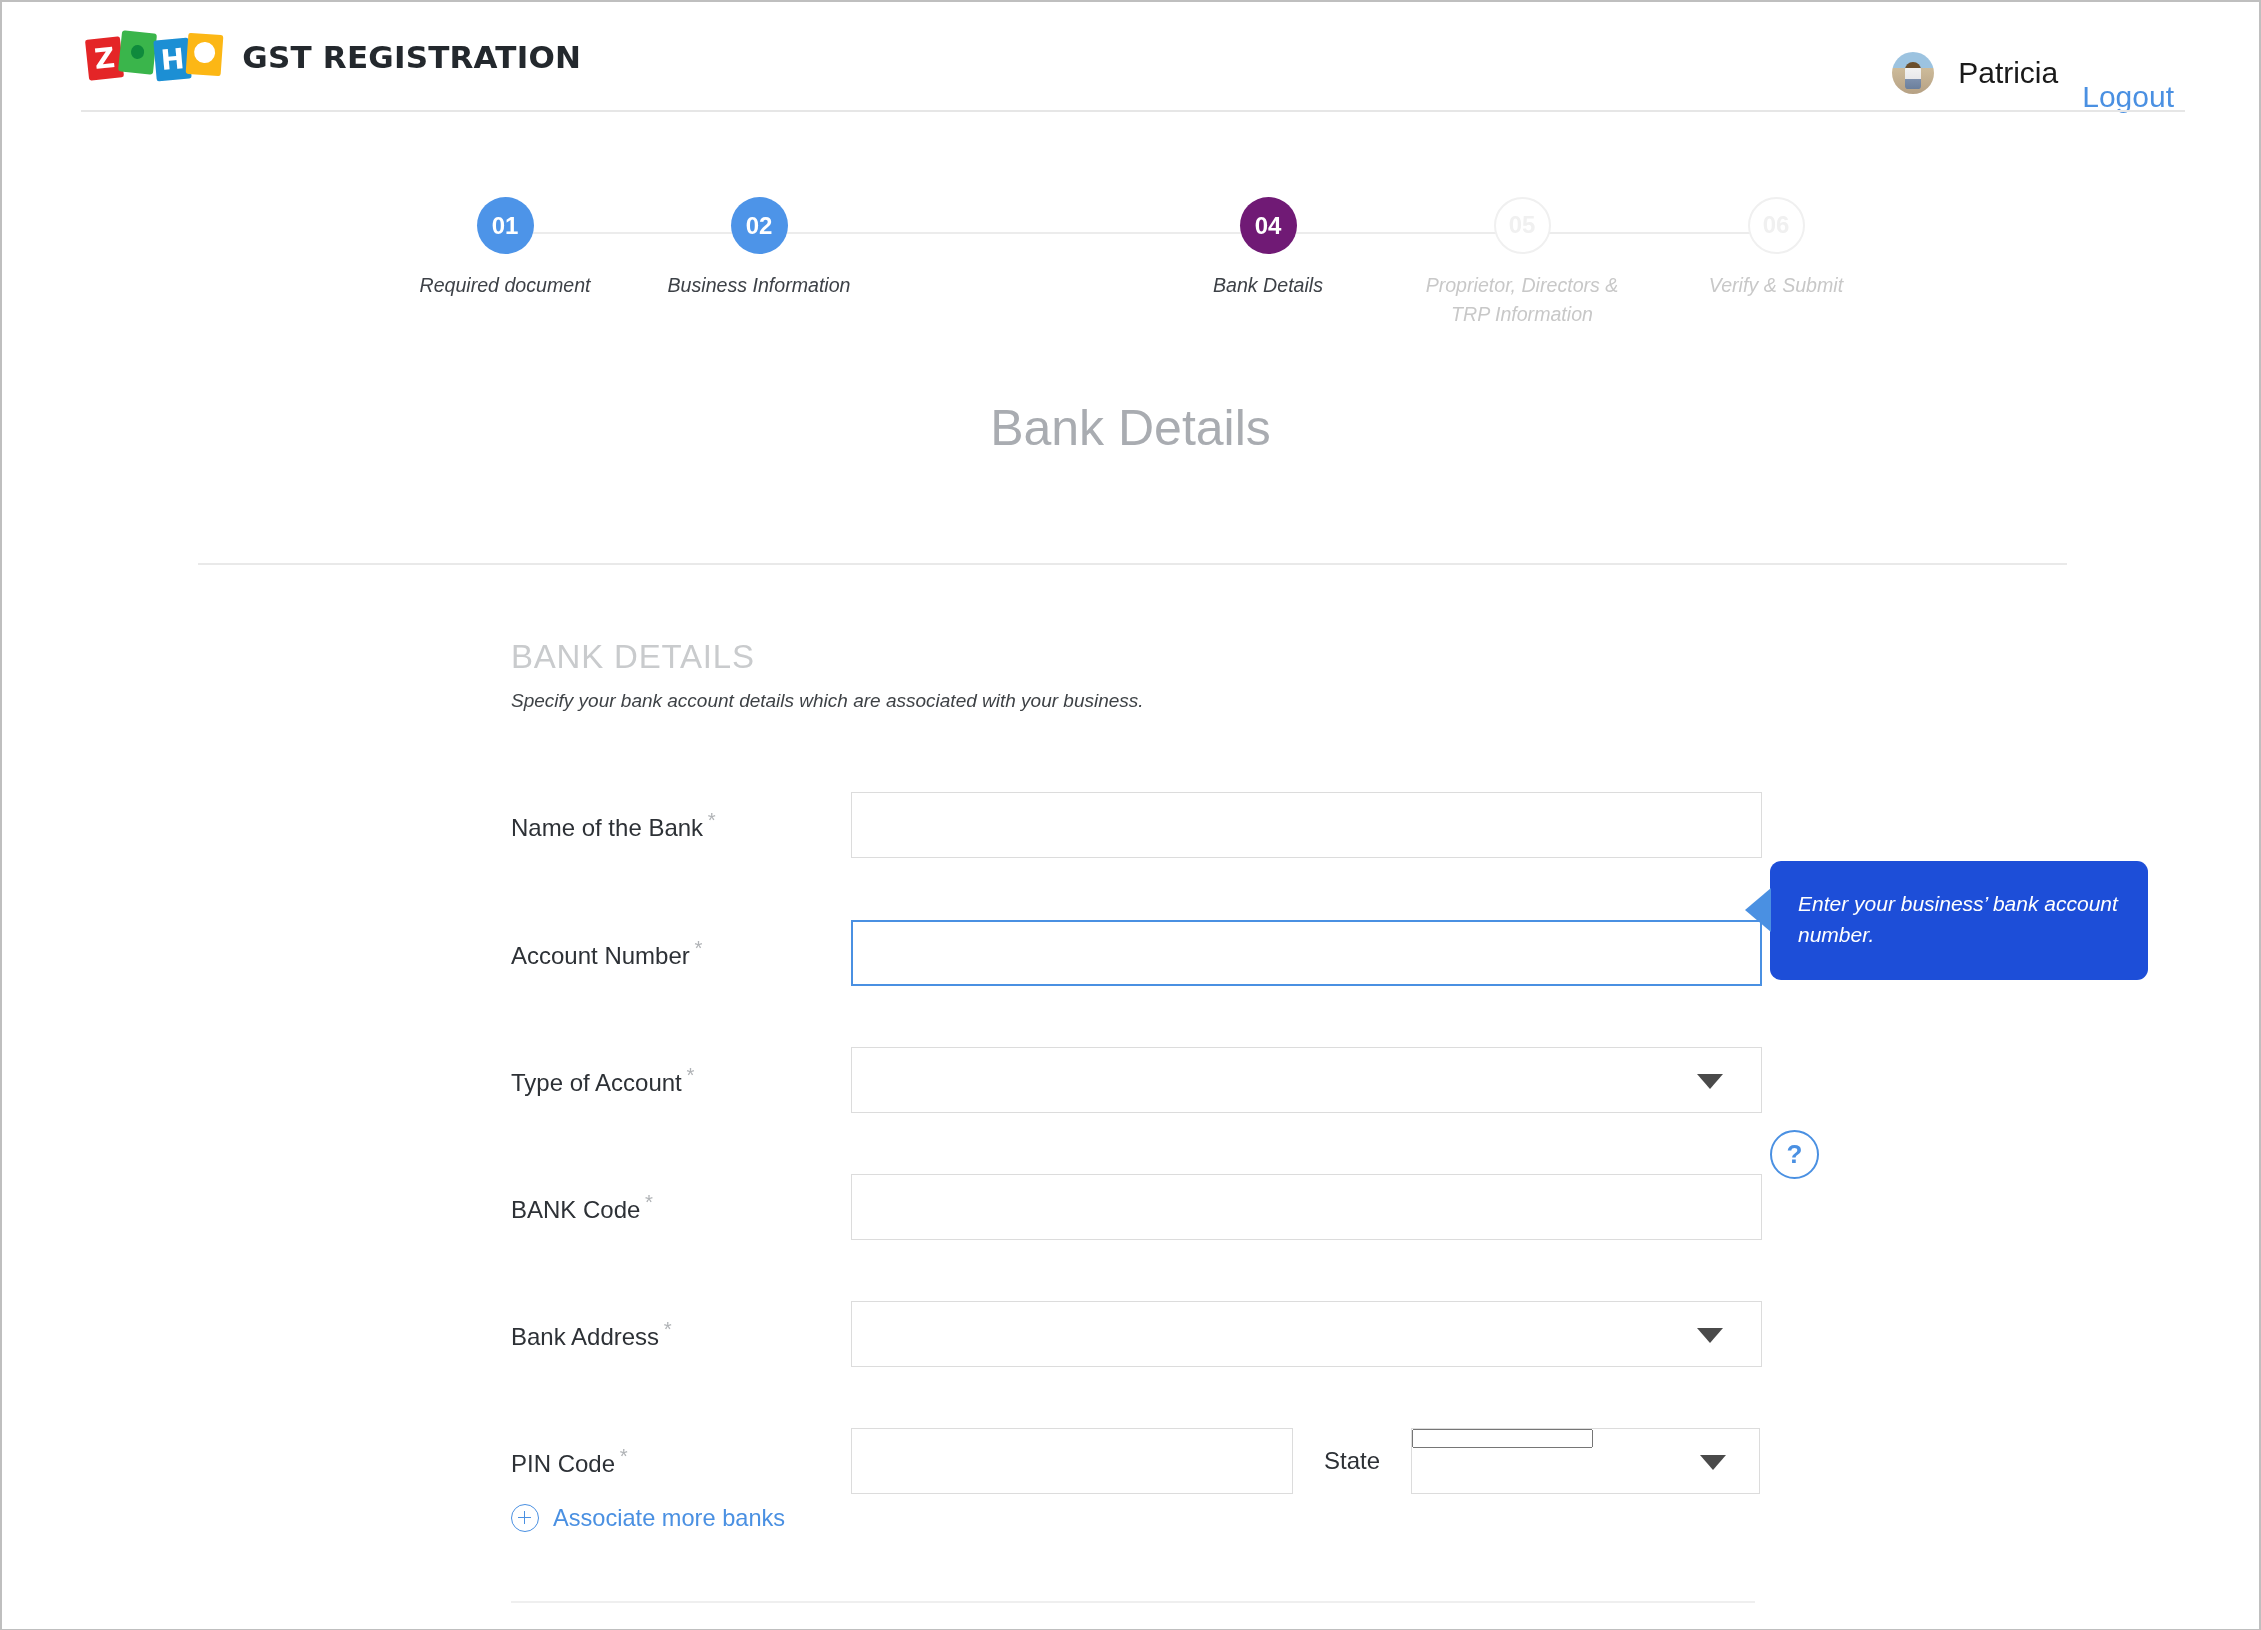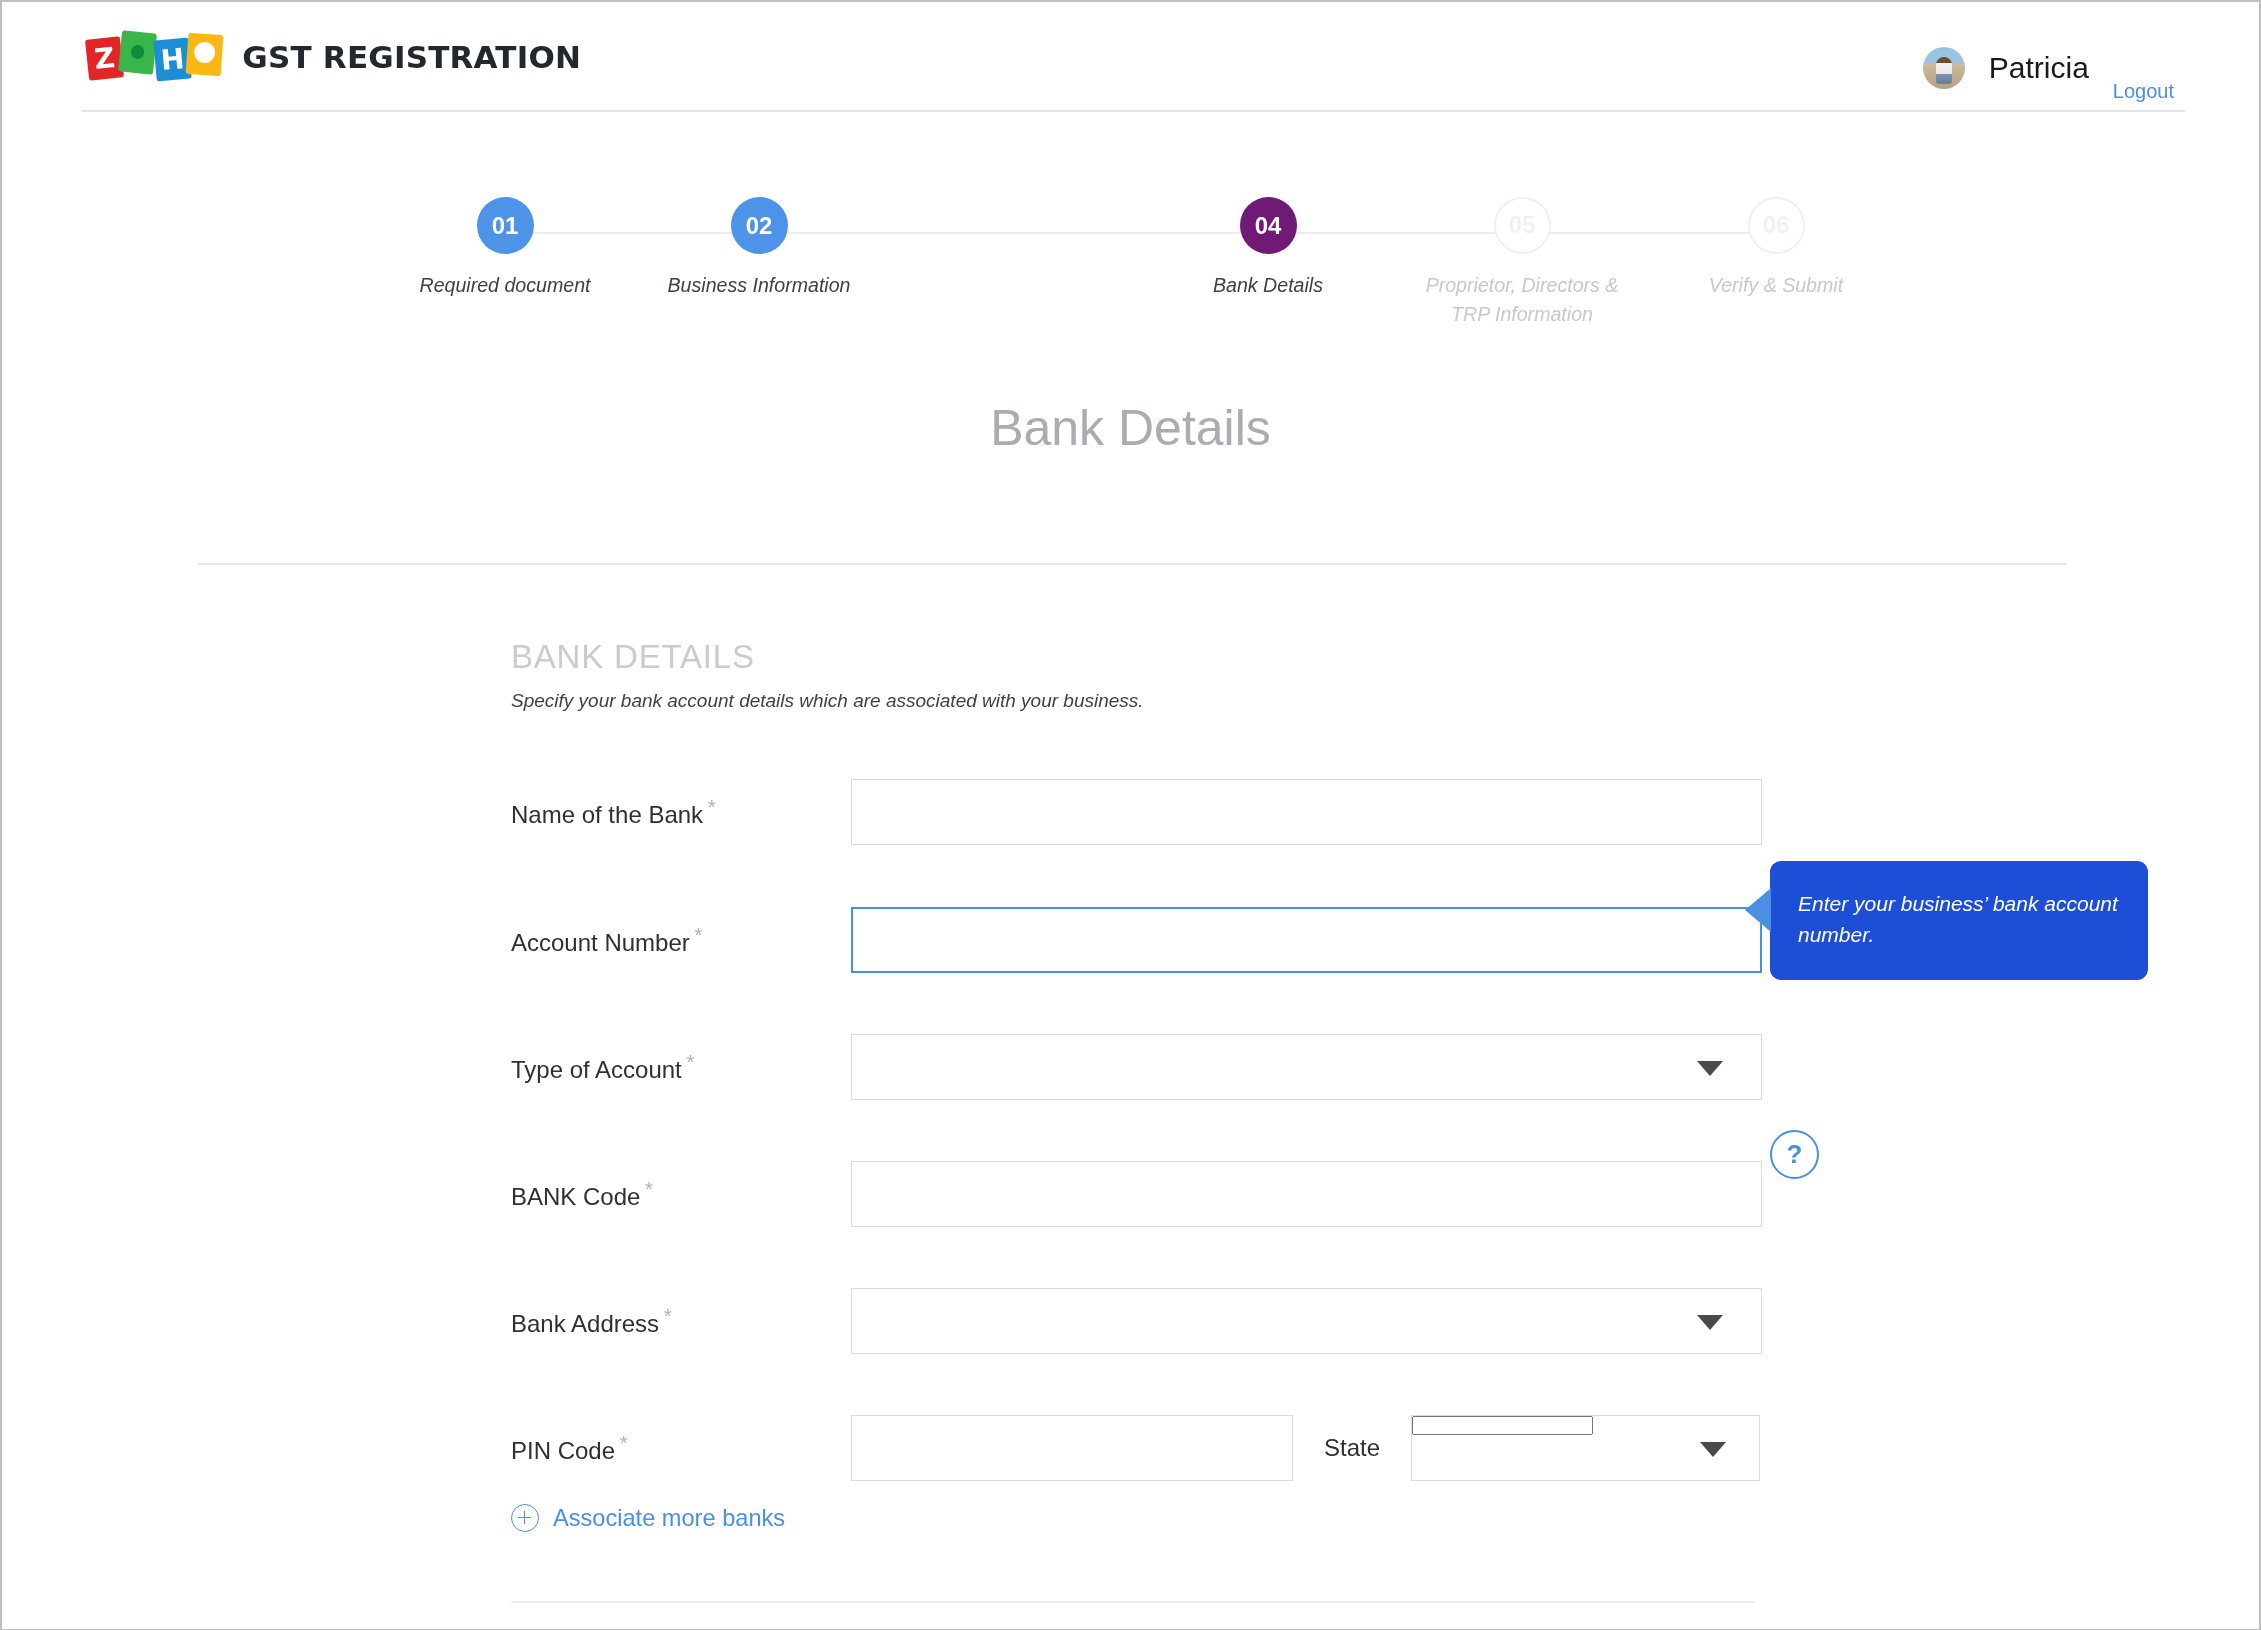--- a/index.html
+++ b/index.html
@@ -107,21 +107,21 @@
     border-radius: 7.9px 7.9px 3.1px 3.1px;
     background: linear-gradient(#6b4f2d 0%, #6b4f2d 22%, #f2f2f2 22%, #e8e8ea 62%, #7d90ad 62%, #6b7f9c 100%);
   }
   .user-name {
     font-size: 30px;
     color: #1a1a1a;
     font-weight: 400;
     white-space: nowrap;
   }
   .logout-link {
-    font-size: 20px;
+    font-size: 30px;
     color: #4a90e2;
     white-space: nowrap;
     cursor: pointer;
     margin-top: 48px;
   }
 
   .header-divider {
     position: absolute;
     left: 79px;
     top: 108px;
@@ -230,20 +230,21 @@
     color: #3e4246;
   }
 
   .field-row {
     position: absolute;
     left: 0;
     width: 1256px;
     height: 66px;
     display: flex;
     align-items: center;
+    margin-top: 13px;
   }
   .field-label {
     width: 340px;
     font-size: 24px;
     color: #2d3136;
     flex: none;
     white-space: nowrap;
   }
   .req {
     color: #b0b3b6;

